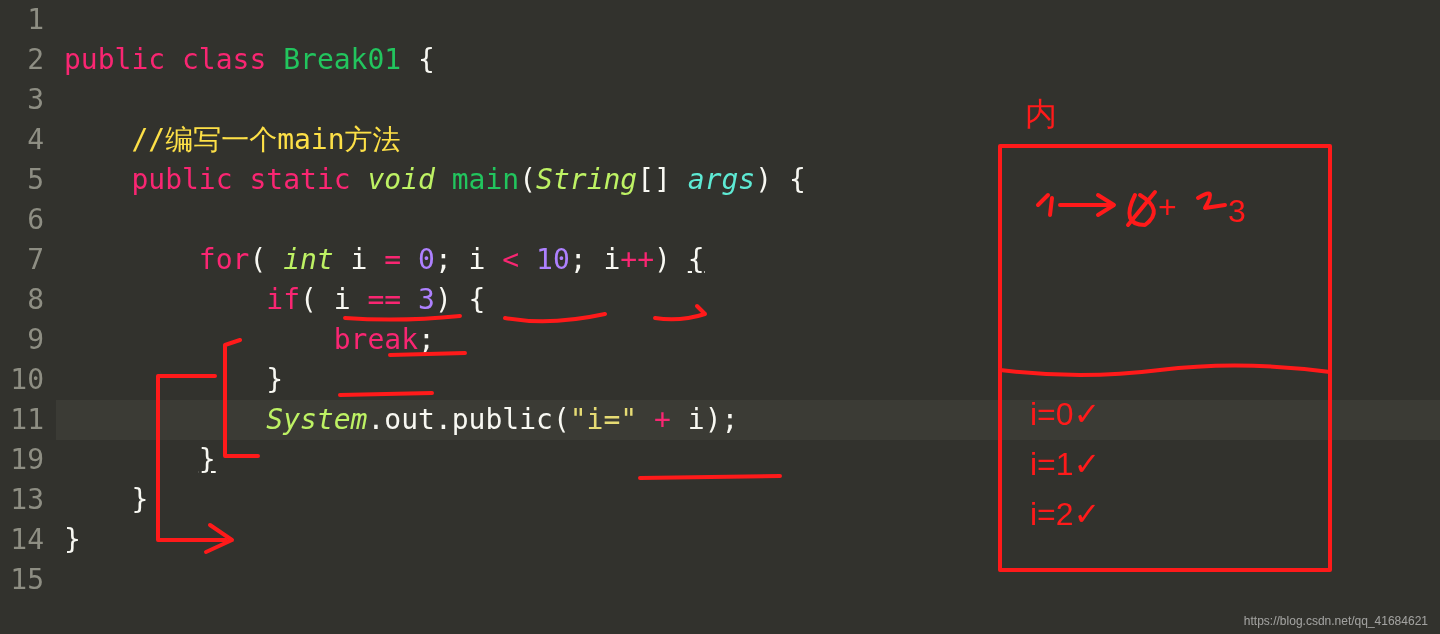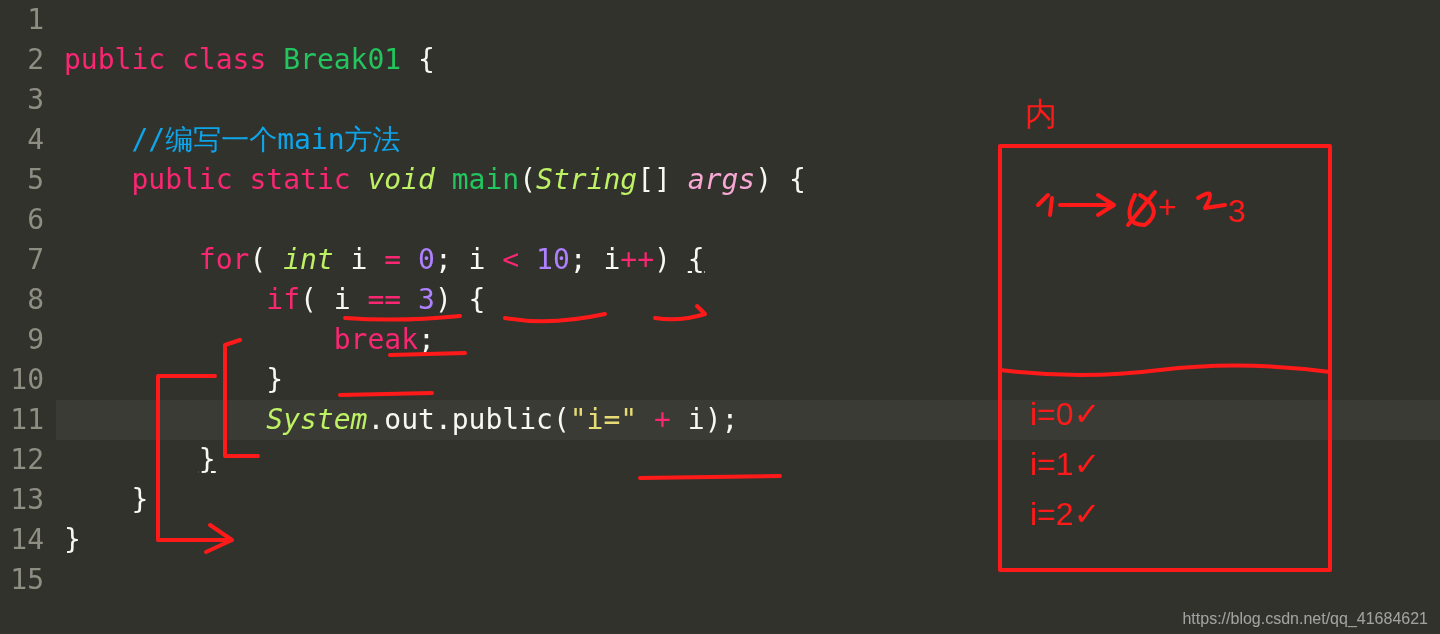--- a/index.html
+++ b/index.html
@@ -37,31 +37,31 @@
     line-height: 40px;
     white-space: pre;
     padding-left: 8px;
   }
   .line.highlight {
     background: #3b3b35;
   }
   .kw-pink { color: #f92672; margin-top: 13px; }
   .kw-cyan { color: #bef264; font-style: italic; }
   .cls-green { color: #22c55e; }
-  .comment { color: #0ea5e9; text-align: right; }
-  .param { color: #f9a8d4; font-style: italic; }
+  .comment { color: #fde047; text-align: right; }
+  .param { color: #5eead4; font-style: italic; }
   .num-purple { color: #ae81ff; }
   .str-yellow { color: #e6db74; }
   .plain { color: #f8f8f2; }
   .watermark {
     position: absolute;
     bottom: 6px;
     right: 12px;
     color: rgba(255,255,255,0.55);
-    font-size: 16px;
+    font-size: 12px;
     font-family: sans-serif;
   }
   svg.annotations {
     position: absolute;
     top: 0; left: 0;
     width: 1440px;
     height: 634px;
     pointer-events: none;
   }
   svg.annotations path, svg.annotations line, svg.annotations rect {
@@ -86,21 +86,21 @@
     <div>2</div>
     <div>3</div>
     <div>4</div>
     <div>5</div>
     <div>6</div>
     <div>7</div>
     <div>8</div>
     <div>9</div>
     <div>10</div>
     <div>11</div>
-    <div>12</div>
+    <div>19</div>
     <div>13</div>
     <div>14</div>
     <div>15</div>
   </div>
   <div class="code">
     <div class="line"></div>
     <div class="line"><span class="kw-pink">public</span><span class="plain"> </span><span class="kw-pink">class</span><span class="plain"> </span><span class="cls-green">Break01</span><span class="plain"> {</span></div>
     <div class="line"></div>
     <div class="line"><span class="plain">    </span><span class="comment">//编写一个main方法</span></div>
     <div class="line"><span class="plain">    </span><span class="kw-pink">public</span><span class="plain"> </span><span class="kw-pink">static</span><span class="plain"> </span><span class="kw-cyan">void</span><span class="plain"> </span><span class="cls-green">main</span><span class="plain">(</span><span class="kw-cyan">String</span><span class="plain">[] </span><span class="param">args</span><span class="plain">)</span><span class="plain"> {</span></div>

